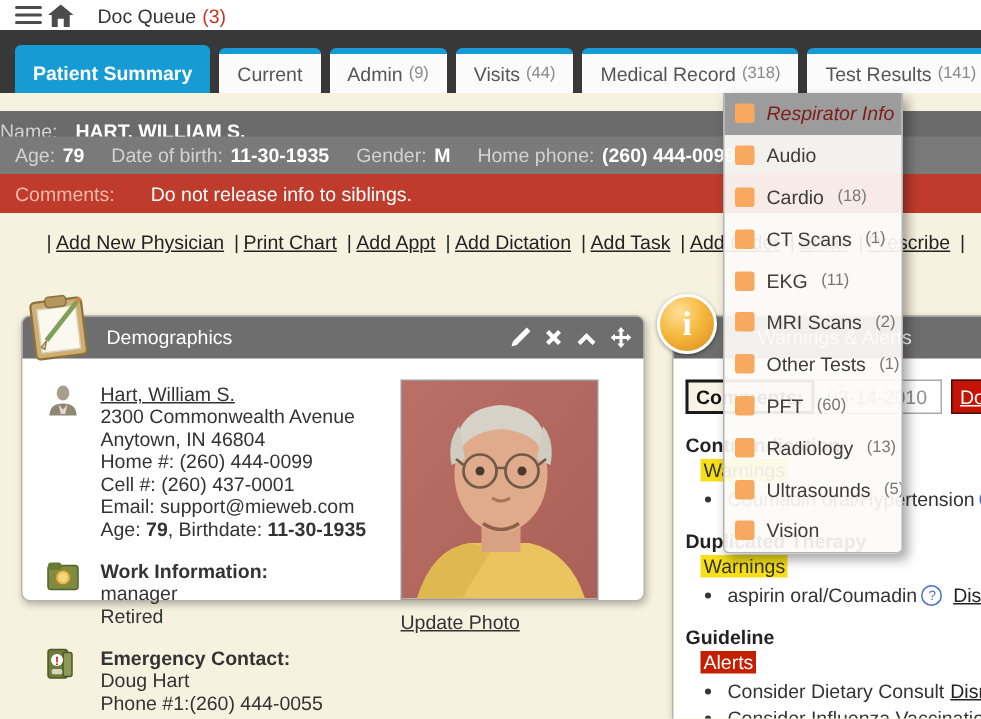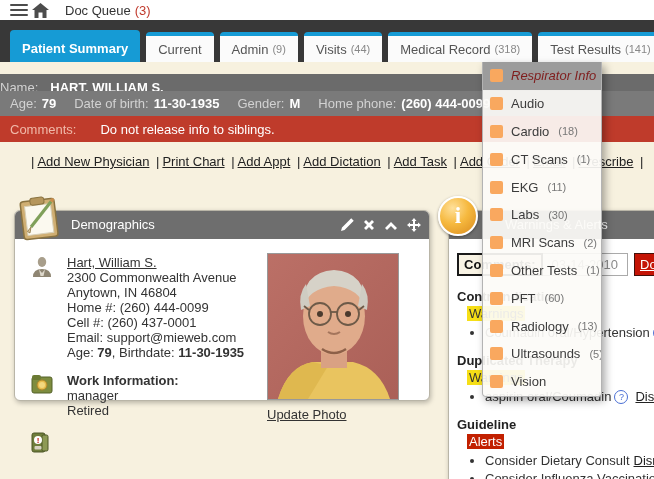--- a/index.html
+++ b/index.html
@@ -233,20 +233,25 @@
     <div class="drow">
       <span class="dicon">
         <svg width="18" height="22" viewBox="0 0 18 22">
             <rect x="1" y="1" width="13" height="19" rx="2" fill="#6f7d3b" stroke="#4d5727"></rect>
             <rect x="11" y="3" width="6" height="16" rx="1.5" fill="#8d9a55" stroke="#4d5727"></rect>
             <circle cx="7" cy="8" r="4" fill="#fff"></circle>
             <text x="7" y="11" font-size="8" font-family="Liberation Sans,sans-serif" font-weight="bold" fill="#c0160a" text-anchor="middle">!</text>
             <rect x="3.5" y="14" width="7" height="3.5" rx="1" fill="#d8d3c2"></rect>
           </svg>
       </span>
+      <div class="dtext">
+        <span class="b">Emergency Contact:</span><br>
+        <span>Doug Hart</span><br>
+        <span>Phone #1:(260) 444-0055</span>
+      </div>
     </div>
   </div>
   <div class="photo-wrap">
     <svg width="130" height="145" viewBox="0 0 130 145">
       <rect width="130" height="145" fill="#b4675e"></rect>
       <rect width="130" height="145" fill="url(#g0)" opacity="0.25"></rect>
       <defs>
           <linearGradient id="g0" x1="0" y1="0" x2="1" y2="1">
             <stop offset="0" stop-color="#d08a80"></stop>
             <stop offset="1" stop-color="#8e4a44"></stop>
@@ -352,25 +357,20 @@
     <span>CT Scans</span>
     <span class="dd-count">(1)</span>
     </div>
   <div class="dd-item">
     <span class="dd-sq"></span>
     <span>EKG</span>
     <span class="dd-count">(11)</span>
     </div>
   <div class="dd-item">
     <span class="dd-sq"></span>
-    <span>Labs</span>
-    <span class="dd-count">(30)</span>
-    </div>
-  <div class="dd-item">
-    <span class="dd-sq"></span>
     <span>MRI Scans</span>
     <span class="dd-count">(2)</span>
     </div>
   <div class="dd-item">
     <span class="dd-sq"></span>
     <span>Other Tests</span>
     <span class="dd-count">(1)</span>
     </div>
   <div class="dd-item">
     <span class="dd-sq"></span>

